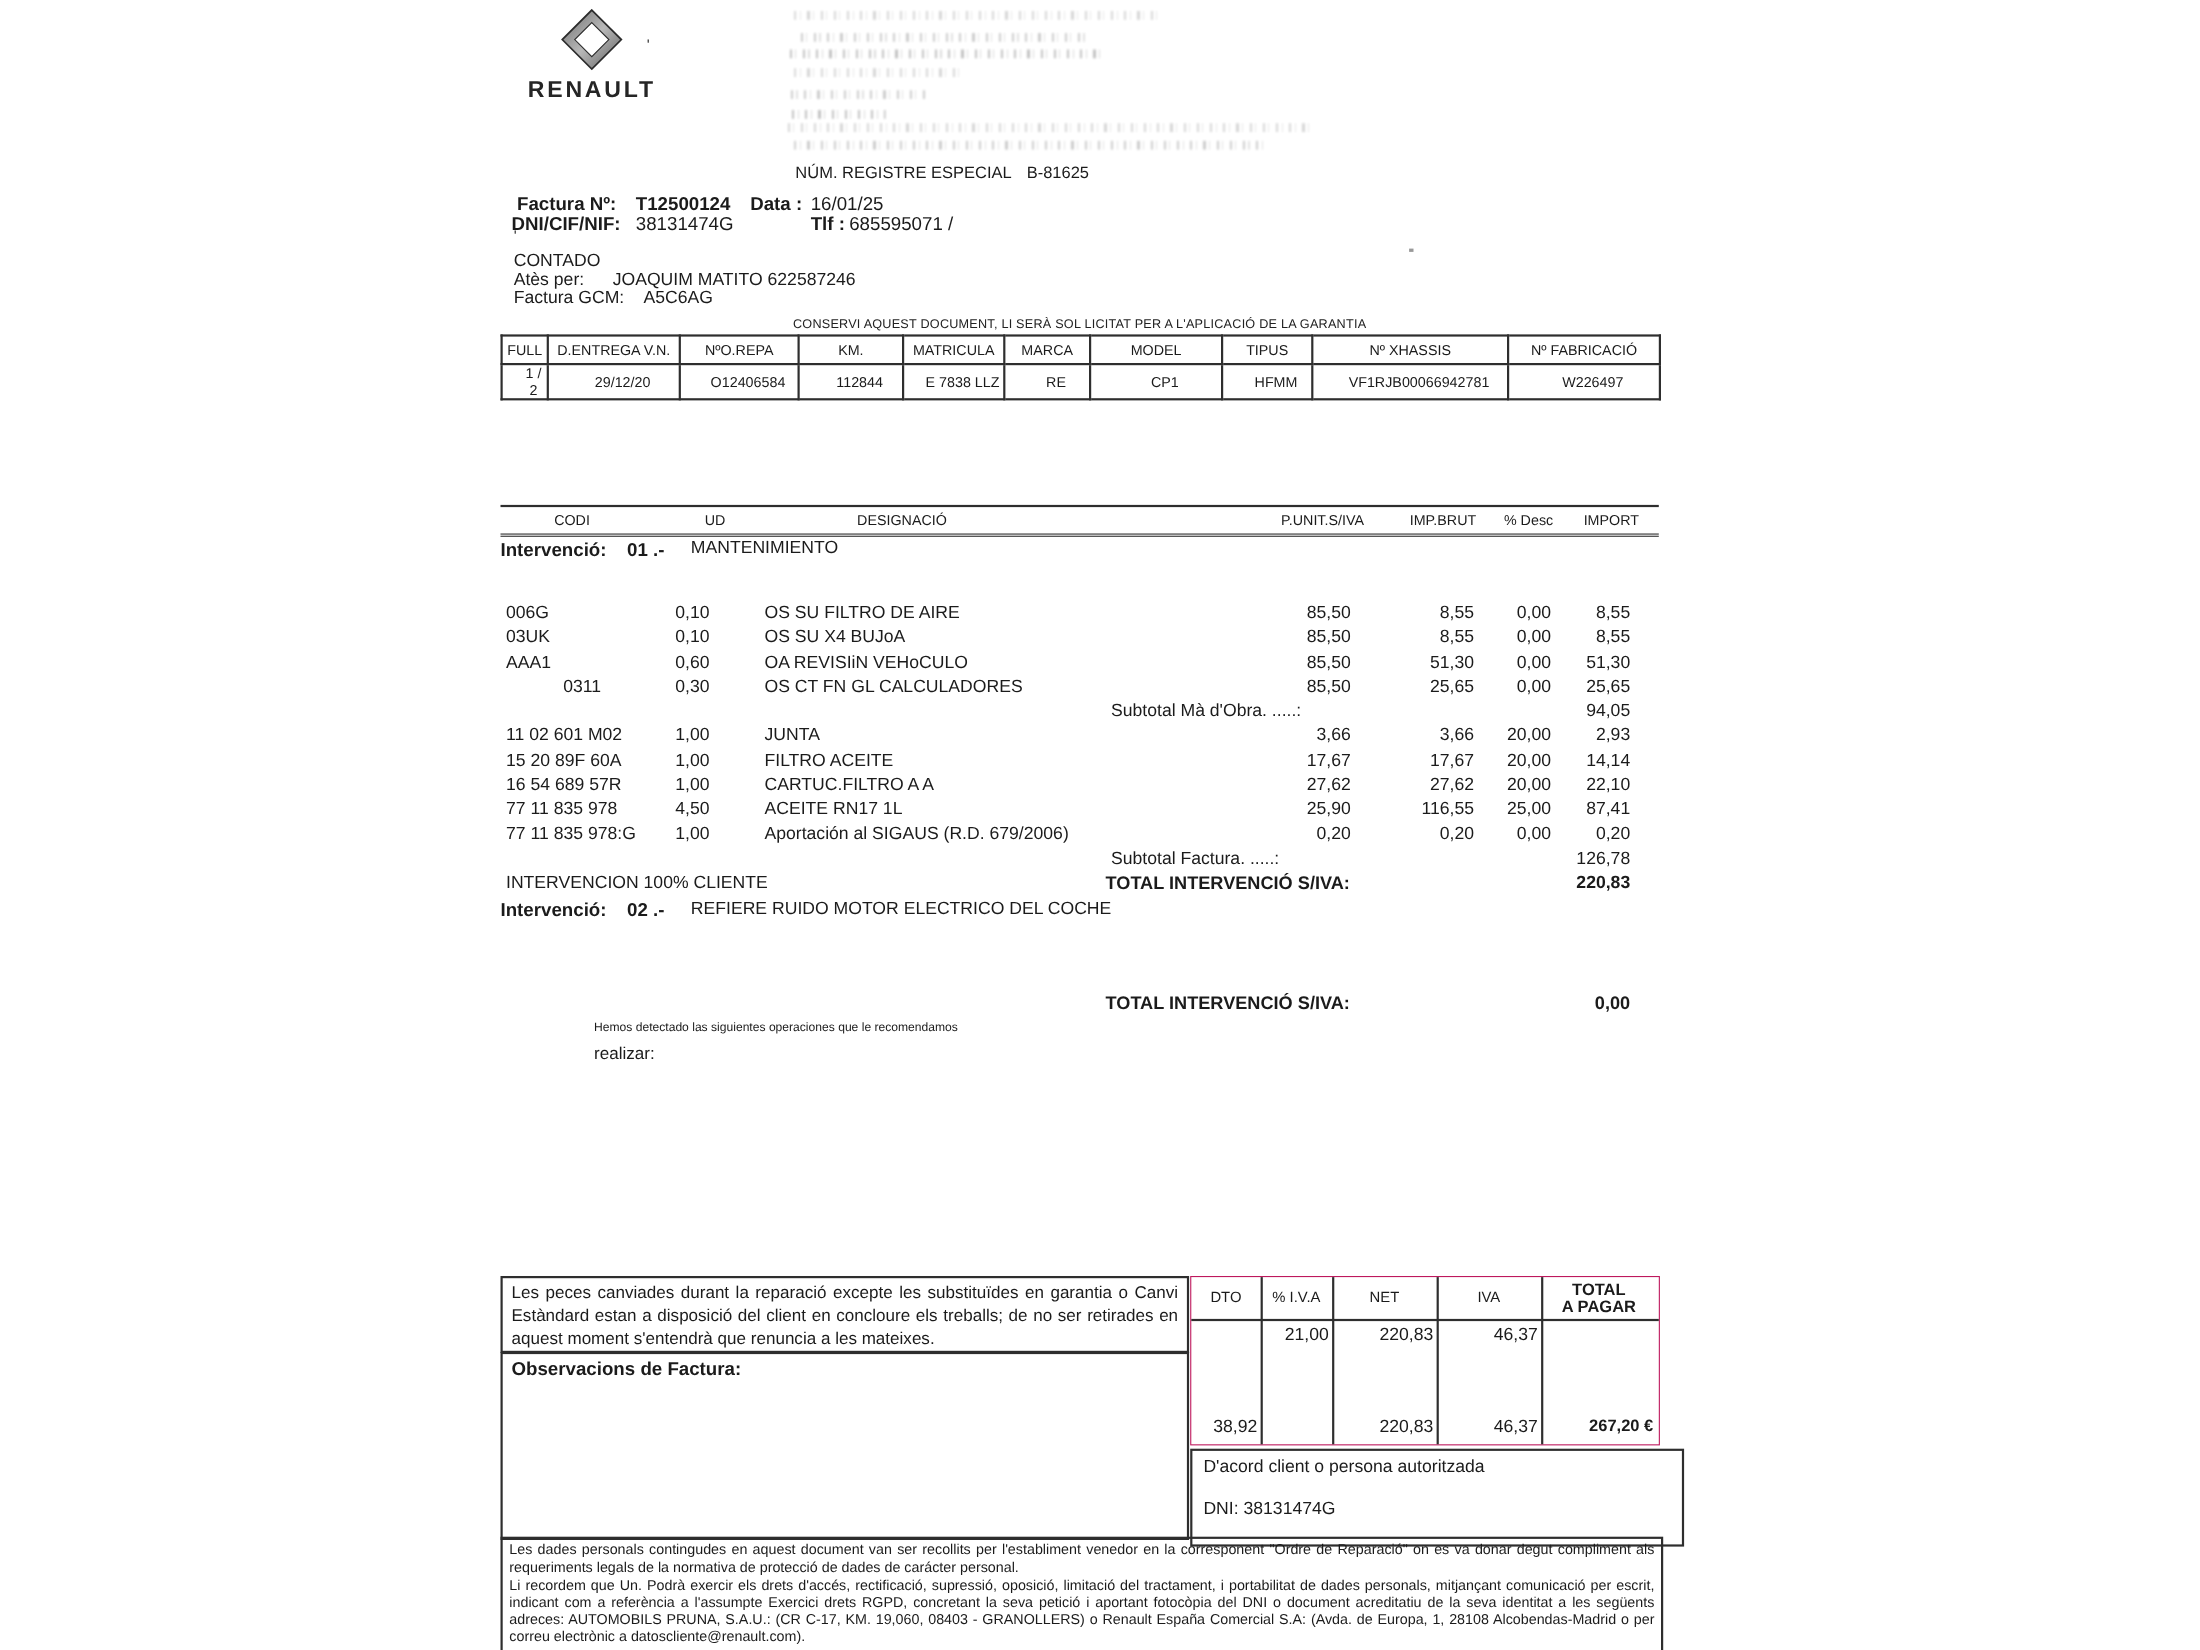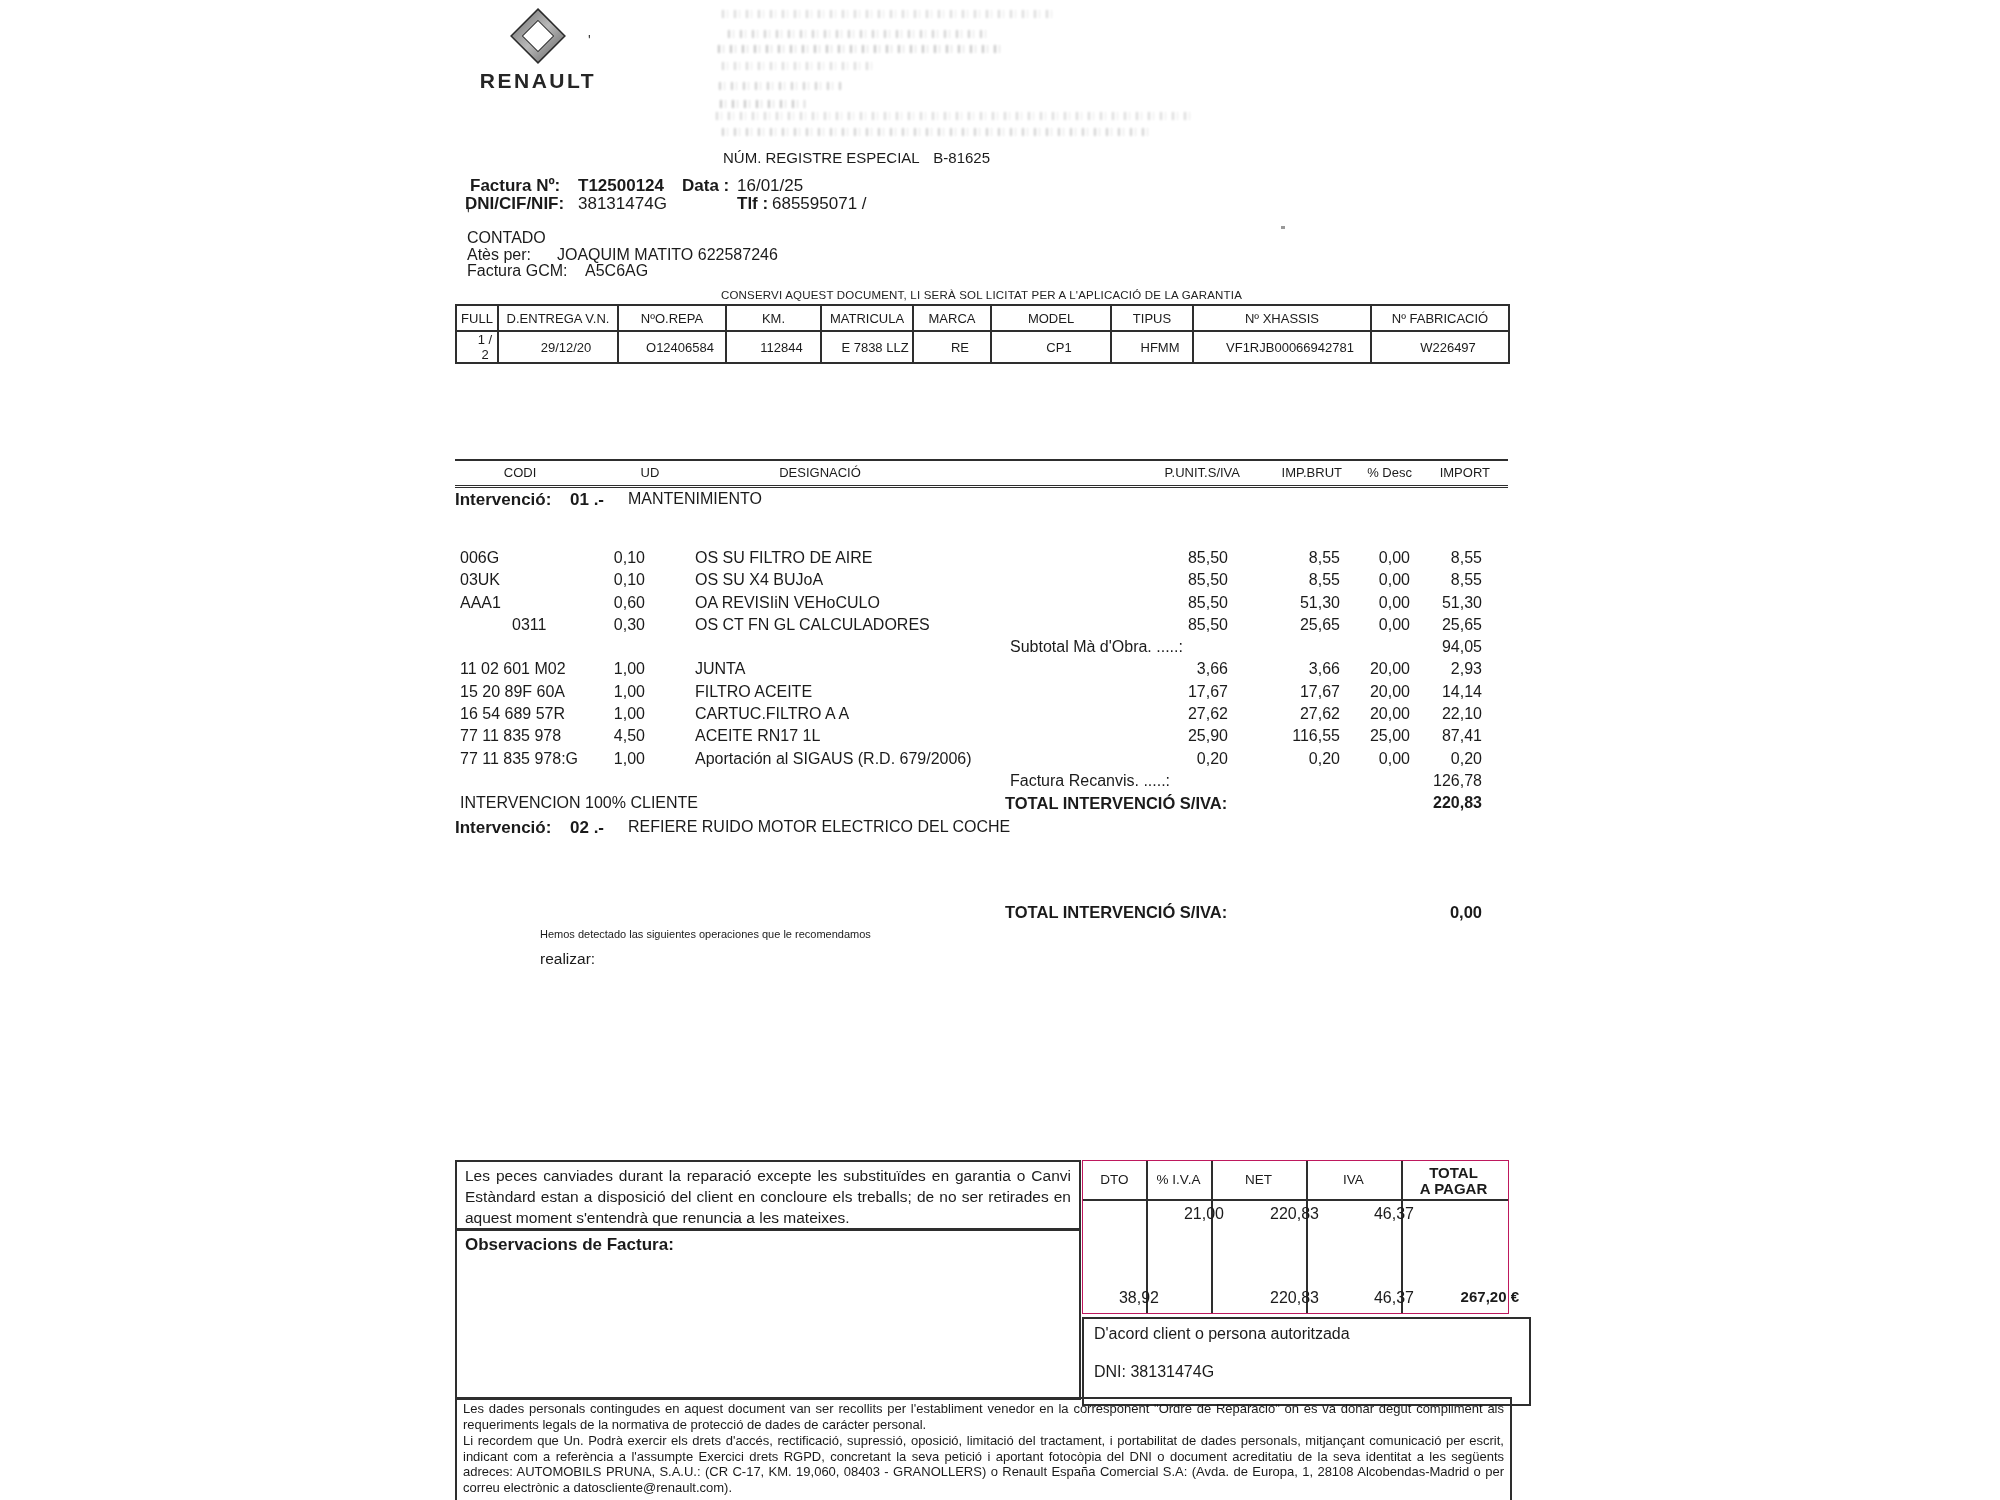--- a/index.html
+++ b/index.html
@@ -63,21 +63,21 @@
     border:2px solid #2e2e2e; padding:4px 8px; }
   .obs-box .lbl { font-size:17px; font-weight:bold; }
 
   .totals { position:absolute; left:1082px; top:1160px; width:425px; height:152px;
     border:1px solid #be185d; }
   .totals .vline { position:absolute; top:0; bottom:0; width:2px; background:#2e2e2e; }
   .totals .hline2 { position:absolute; left:0; right:0; top:38px; height:2px; background:#2e2e2e; }
   .totals span { position:absolute; white-space:nowrap; }
   .tt-h { font-size:13.5px; top:11px; text-align:center; }
   .tt-big { font-weight:bold; font-size:15px; line-height:16px; text-align:center; top:4px; }
-  .tt-v { font-size:16px; text-align:right;margin-left:16px; }
+  .tt-v { font-size:16px; text-align:right; }
 
   .sign-box { position:absolute; left:1082px; top:1317px; width:425px; height:73px;
     border:2px solid #2e2e2e; padding:6px 10px; font-size:16px; }
   .sign-box .dni { position:absolute; left:10px; top:44px; }
 
   .legal-box { position:absolute; left:455px; top:1397px; width:1041px; height:115px;
     border:2px solid #2e2e2e; padding:2px 6px; }
   .legal-box h4 { margin:0 0 2px 0; font-size:13.5px; text-decoration:underline; }
   .legal-box p { margin:0 0 1px 0; font-size:13px; line-height:15.6px; text-align:justify; }
 </style>
@@ -263,21 +263,21 @@
       <div class="irow">
         <span class="c-code">77 11 835 978:G</span>
         <span class="c-ud">1,00</span>
         <span class="c-des">Aportación al SIGAUS (R.D. 679/2006)</span>
         <span class="c-punit">0,20</span>
         <span class="c-brut">0,20</span>
         <span class="c-desc">0,00</span>
         <span class="c-imp">0,20</span>
       </div>
       <div class="irow">
-        <span class="c-sublabel">Factura Recanvis. .....:</span>
+        <span class="c-sublabel">Subtotal Factura. .....:</span>
         <span class="c-imp">126,78</span>
       </div>
       <div class="irow">
         <span class="c-note">INTERVENCION 100% CLIENTE</span>
         <span class="c-totlabel">TOTAL INTERVENCIÓ  S/IVA:</span>
         <span class="c-imp tot">220,83</span>
       </div>
     </div>
 
   <span class="abs hline b" style="left:455px; top:818px;">Intervenció:</span>

